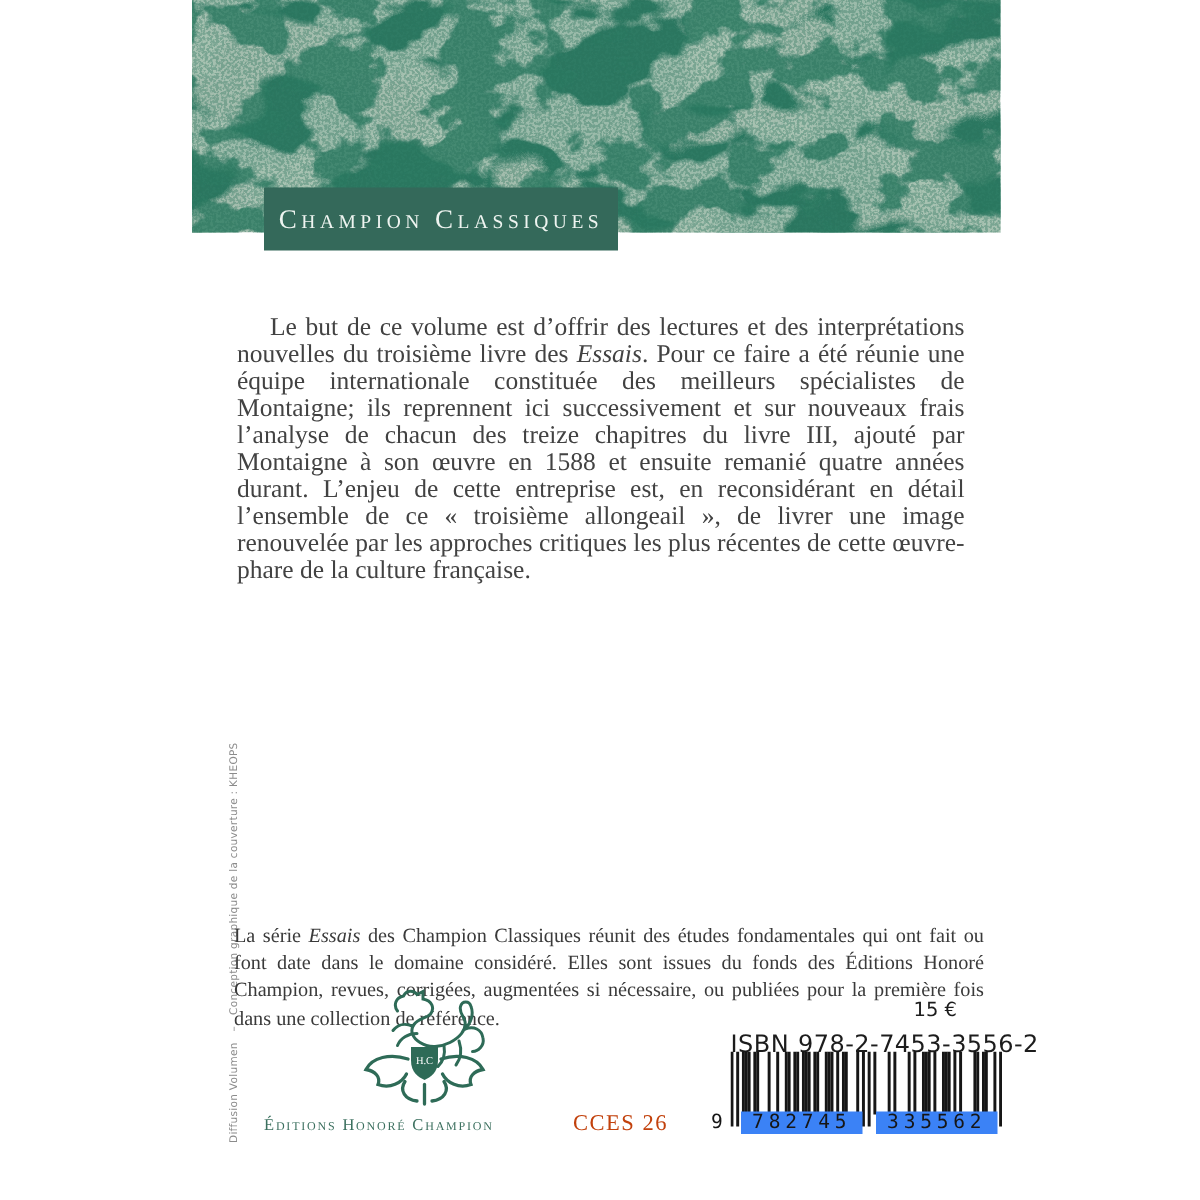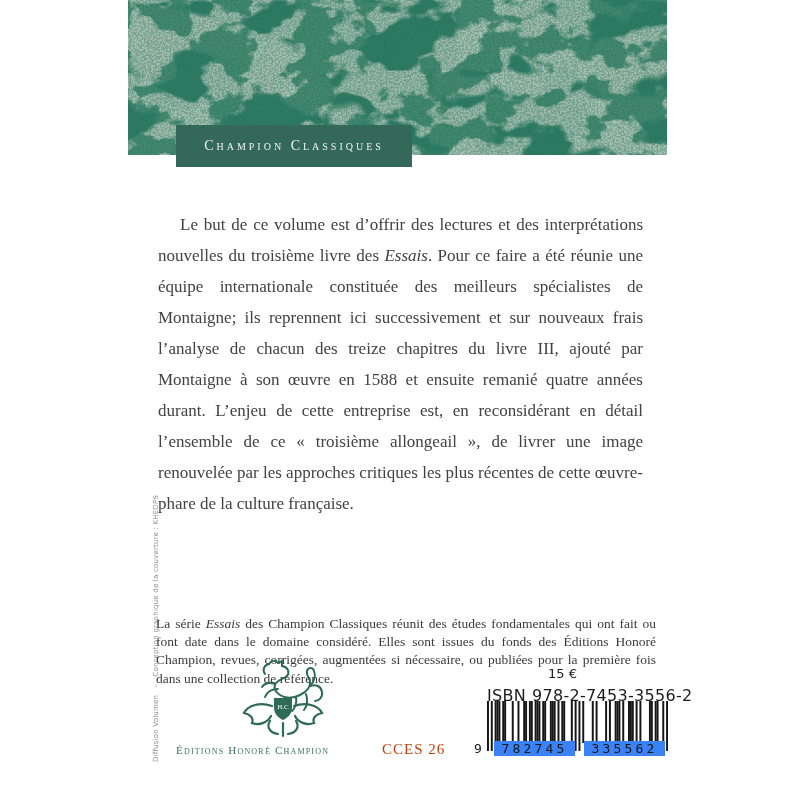--- a/index.html
+++ b/index.html
@@ -20,28 +20,28 @@
 
   .cover{position:absolute;left:128px;top:0;width:539px;height:800px;background:#ffffff;}
 
   .marble{position:absolute;left:0;top:0;width:539px;height:155px;display:block;}
 
   .banner{
     position:absolute;left:48px;top:125px;width:236px;height:42px;
     background:var(--banner_bg);
     color:var(--banner_text);
     font-variant:small-caps;
-    font-size:14px;letter-spacing:3px;
+    font-size:18px;letter-spacing:3px;
     text-align:center;line-height:42px;
     font-family:"Liberation Serif", serif;
   }
 
   .blurb{
     position:absolute;left:30px;top:209px;width:485px;
-    font-size:17px;line-height:31px;color:var(--body_text);
+    font-size:17px;line-height:18px;color:var(--body_text);
     text-align:justify;text-indent:22px;
   }
   .blurb .it, .series-note .it{font-style:italic;}
 
   .spine-caption{
     position:absolute;left:24px;top:762px;width:270px;height:11px;
     transform:rotate(-90deg);transform-origin:0 0;
     font-family:"DejaVu Sans", sans-serif;
     font-size:7px;color:var(--caption_text);
     white-space:pre;letter-spacing:0.2px;
@@ -62,21 +62,21 @@
     color:var(--imprint_green);white-space:nowrap;
   }
 
   .cces{
     position:absolute;left:254px;top:741px;
     font-size:15px;letter-spacing:1px;color:#c2410c;
   }
 
   .price{
     position:absolute;left:359px;top:666px;width:181px;
-    text-align:center;padding-right:30px;
+    text-align:right;padding-right:30px;
     font-family:"DejaVu Sans", sans-serif;font-size:13px;color:#1c1c1c;
   }
 
   .isbn-line{
     position:absolute;left:359px;top:686px;width:181px;
     font-family:"DejaVu Sans", sans-serif;font-size:16px;color:#1c1c1c;
     text-align:right;white-space:nowrap;letter-spacing:0.3px;
   }
   .isbn-line .isbn-num{margin-left:6px;}
 

